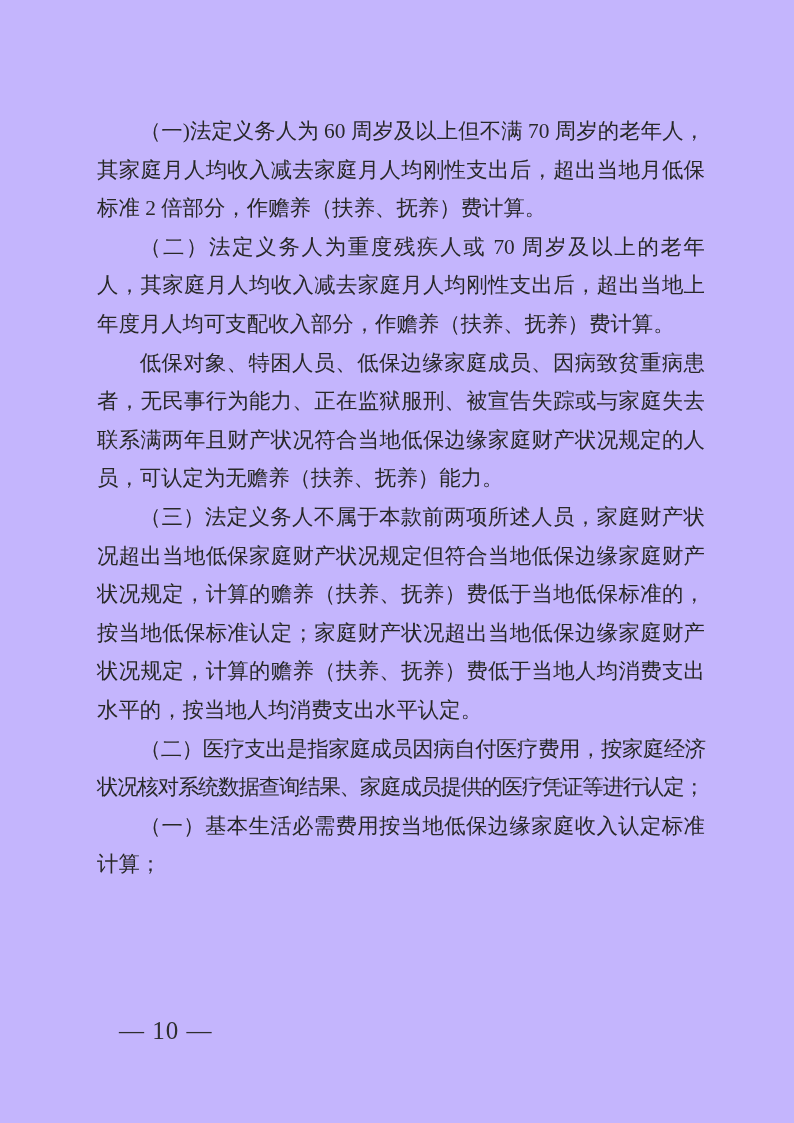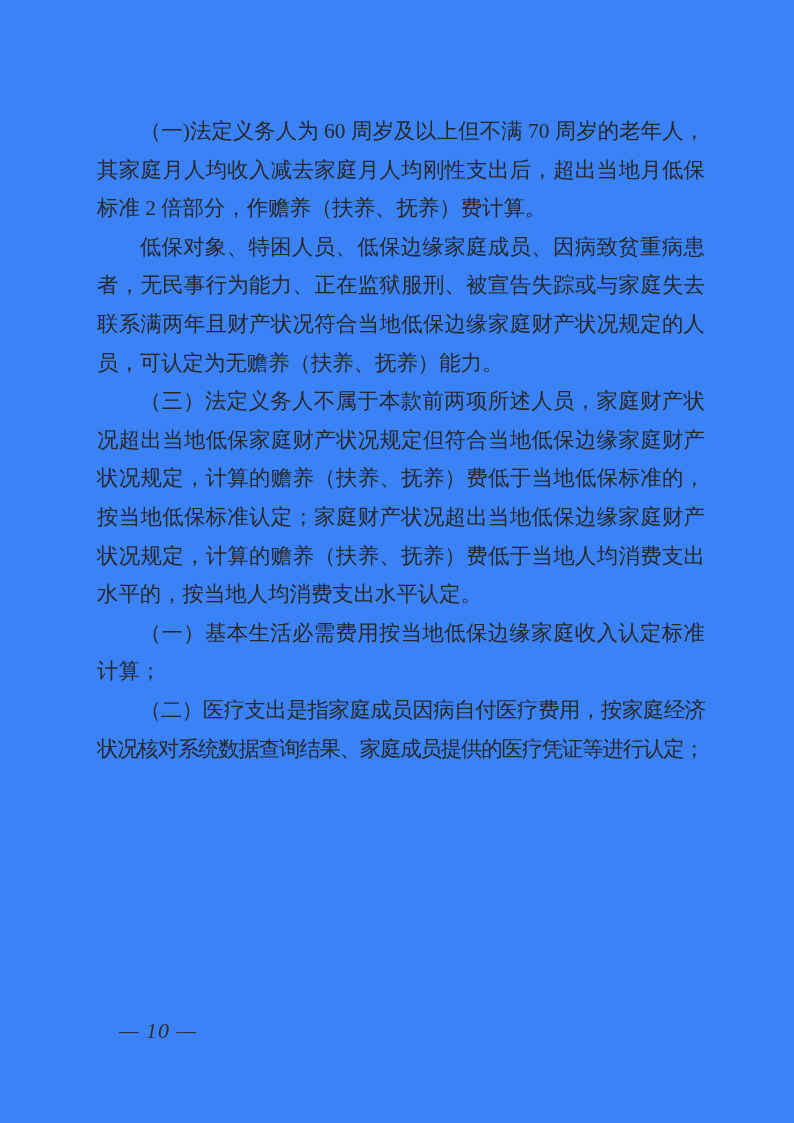--- a/index.html
+++ b/index.html
@@ -9,21 +9,21 @@
   }
   body {
     width: 794px;
     height: 1123px;
     font-family: "Liberation Serif", "DejaVu Serif", serif;
   }
   .sheet {
     position: relative;
     width: 794px;
     height: 1123px;
-    background: #3b82f6;
+    background: #c4b5fd;
     overflow: hidden;
   }
   .content {
     position: absolute;
     left: 97px;
     top: 112px;
     width: 608px;
     font-size: 21.4px;
     line-height: 38.6px;
     text-align: justify;
@@ -38,35 +38,35 @@
     font-weight: 700;
     color: #161616;
   }
   .tight {
     letter-spacing: -1.17px;
   }
   .footer {
     position: absolute;
     left: 119px;
     top: 1017px;
-    font-size: 22px;
+    font-size: 25px;
     line-height: 28px;
     color: #2e2e2e;
     letter-spacing: 1px;
-    font-style: italic;
   }
 </style>
 </head>
 <body>
 
 <div class="sheet">
   <div class="content">
     <p class="para">（一)法定义务人为 60 周岁及以上但不满 70 周岁的老年人，其家庭月人均收入减去家庭月人均刚性支出后，超出当地月低保标准 2 倍部分，作赡养（扶养、抚养）费计算。</p>
+    <p class="para">（二）法定义务人为重度残疾人或 70 周岁及以上的老年人，其家庭月人均收入减去家庭月人均刚性支出后，超出当地上年度月人均可支配收入部分，作赡养（扶养、抚养）费计算。</p>
     <p class="para">低保对象、特困人员、低保边缘家庭成员、因病致贫重病患者，无民事行为能力、正在监狱服刑、被宣告失踪或与家庭失去联系满两年且财产状况符合当地低保边缘家庭财产状况规定的人员，可认定为无赡养（扶养、抚养）能力。</p>
     <p class="para">（三）法定义务人不属于本款前两项所述人员，家庭财产状况超出当地低保家庭财产状况规定但符合当地低保边缘家庭财产状况规定，计算的赡养（扶养、抚养）费低于当地低保标准的，按当地低保标准认定；家庭财产状况超出当地低保边缘家庭财产状况规定，计算的赡养（扶养、抚养）费低于当地人均消费支出水平的，按当地人均消费支出水平认定。</p>
+    <p class="para tight">（二）医疗支出是指家庭成员因病自付医疗费用，按家庭经济状况核对系统数据查询结果、家庭成员提供的医疗凭证等进行认定；</p>
     <p class="para">（一）基本生活必需费用按当地低保边缘家庭收入认定标准计算；</p>
-    <p class="para tight">（二）医疗支出是指家庭成员因病自付医疗费用，按家庭经济状况核对系统数据查询结果、家庭成员提供的医疗凭证等进行认定；</p>
   </div>
 
   <div class="footer">
     <span>— 10 —</span>
   </div>
 </div>
 
 </body></html>

